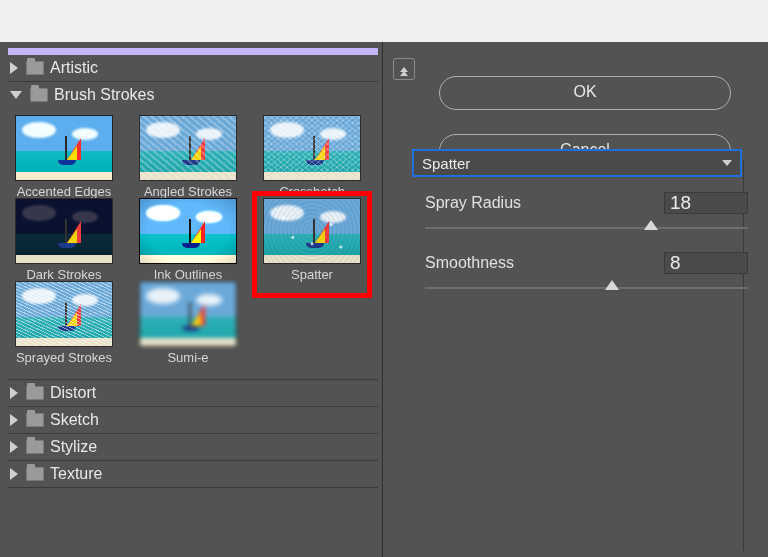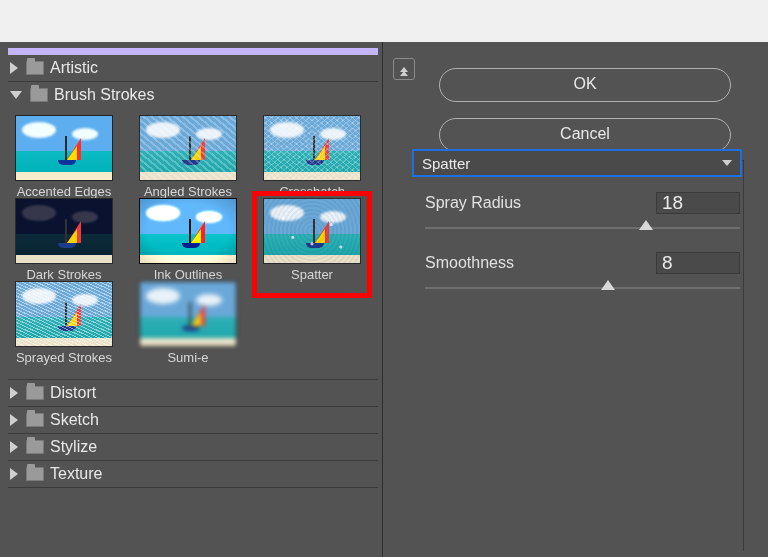--- a/index.html
+++ b/index.html
@@ -199,21 +199,21 @@
   }
   .collapse-btn .chev::after{
     content:"";position:absolute;left:-4px;top:4px;
     border-left:4px solid transparent;
     border-right:4px solid transparent;
     border-bottom:5px solid #d0d0d0;
   }
 
   .pill-btn {
     display: block;
-    margin: 16px 0 14px 46px;
+    margin: 24px 0 14px 46px;
     width: 290px;
     height: 32px;
     line-height: 30px;
     text-align: center;
     border: 1px solid #b0b0b0;
     border-radius: 18px;
     color: #e8e8e8;
     font-size: 16px;
     background: transparent;
   }
@@ -241,21 +241,21 @@
   }
   .filter-select .chev-d {
     width:0;height:0;
     border-left:5px solid transparent;
     border-right:5px solid transparent;
     border-top:6px solid #d0d0d0;
   }
 
   .param {
     position: absolute;
-    left: 42px; right: 28px;
+    left: 42px; right: 20px;
     color: #e0e0e0;
     font-size: 16px;
   }
   .param.p1 { top: 150px; }
   .param.p2 { top: 210px; }
   .param-row {
     display: flex;
     justify-content: space-between;
     align-items: center;
   }

